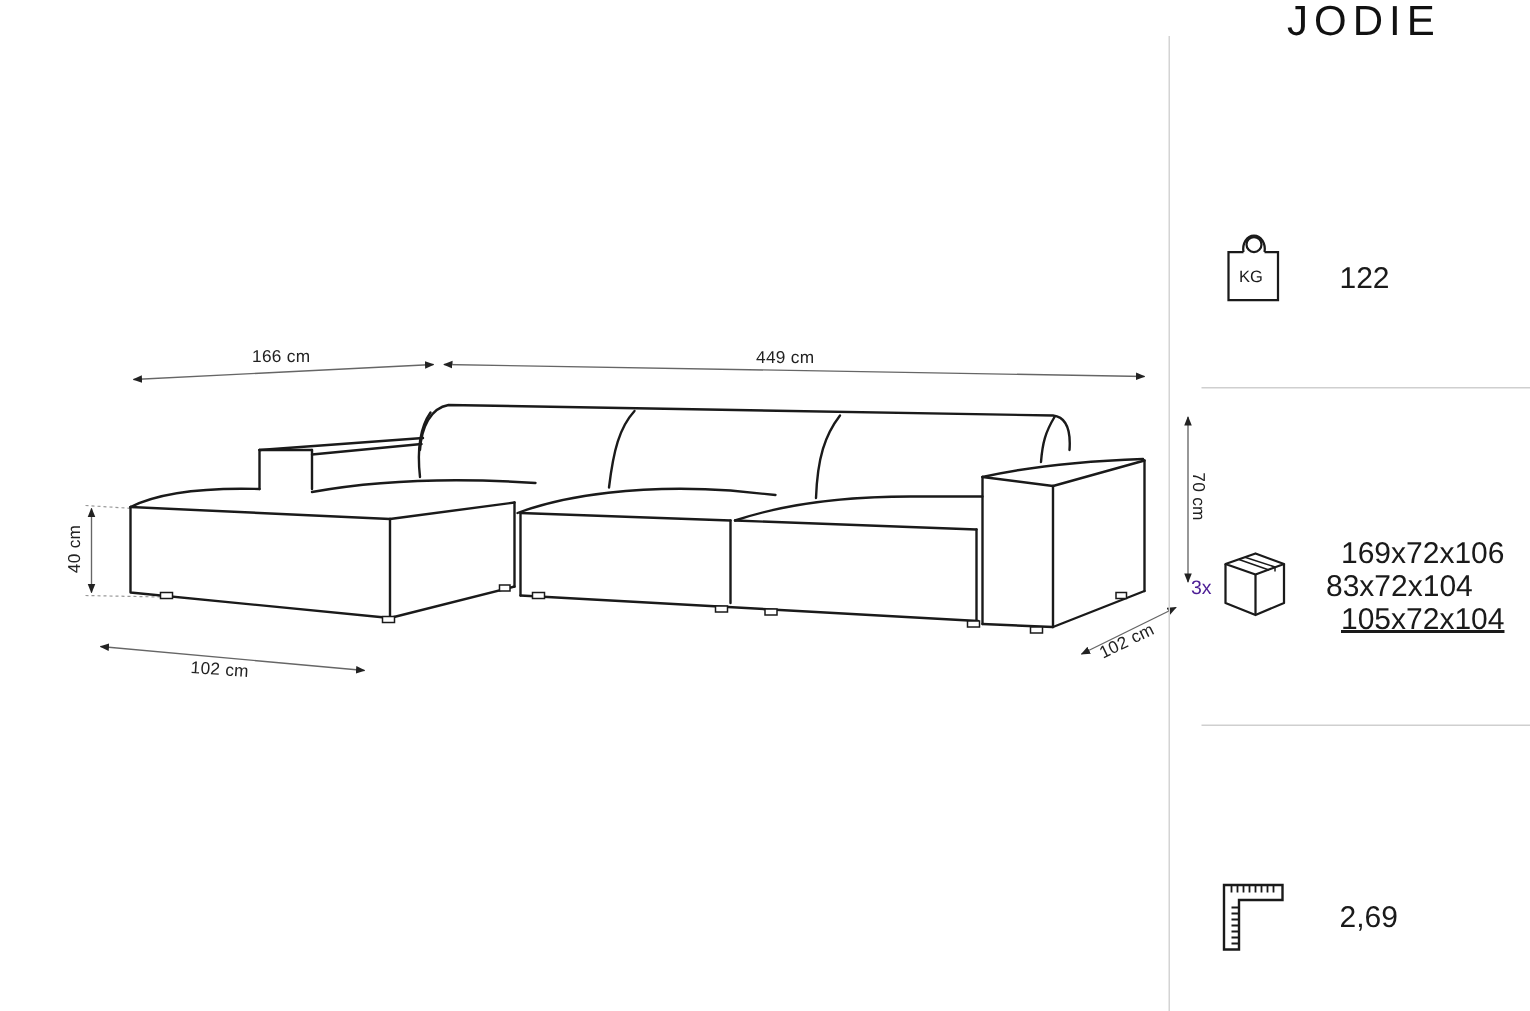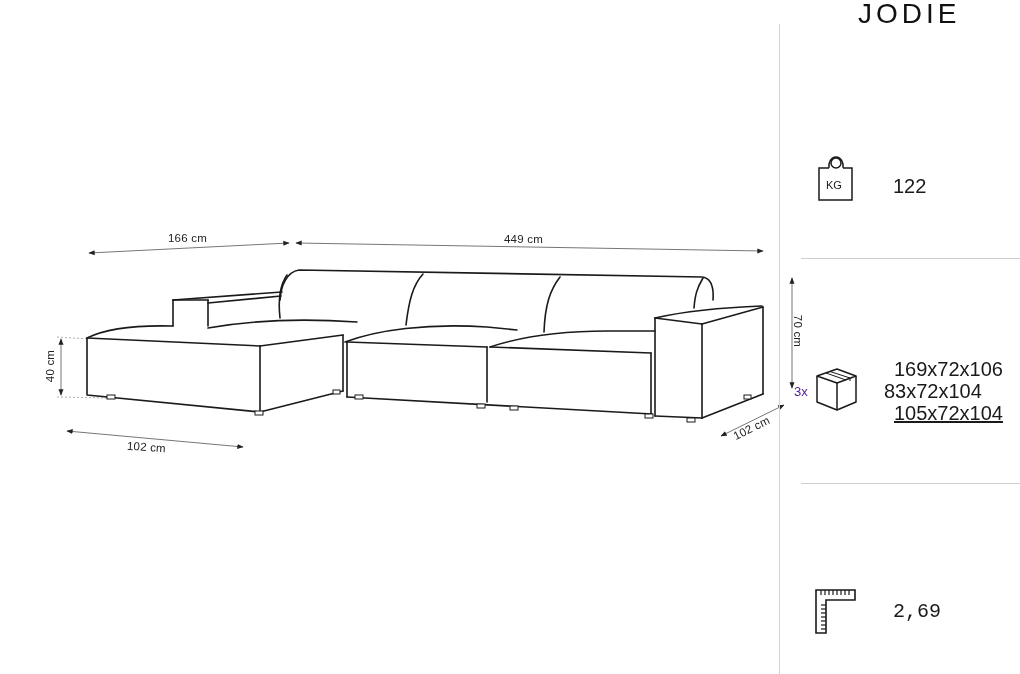--- a/index.html
+++ b/index.html
@@ -214,13 +214,13 @@
       <line x1="8" y1="18" x2="13" y2="18"></line>
       <line x1="8" y1="22" x2="13" y2="22"></line>
       <line x1="8" y1="26" x2="13" y2="26"></line>
       <line x1="8" y1="30" x2="13" y2="30"></line>
       <line x1="8" y1="34" x2="13" y2="34"></line>
       <line x1="8" y1="38" x2="13" y2="38"></line>
       <line x1="8" y1="42" x2="13" y2="42"></line>
     </g>
   </svg>
 </div>
-<div class="spec-value" style="left:893px; top:602px;font-family:Liberation Mono, monospace;">2,69</div>
+<div class="spec-value" style="left:893px; top:602px;">2,69</div>
 
 </body></html>

